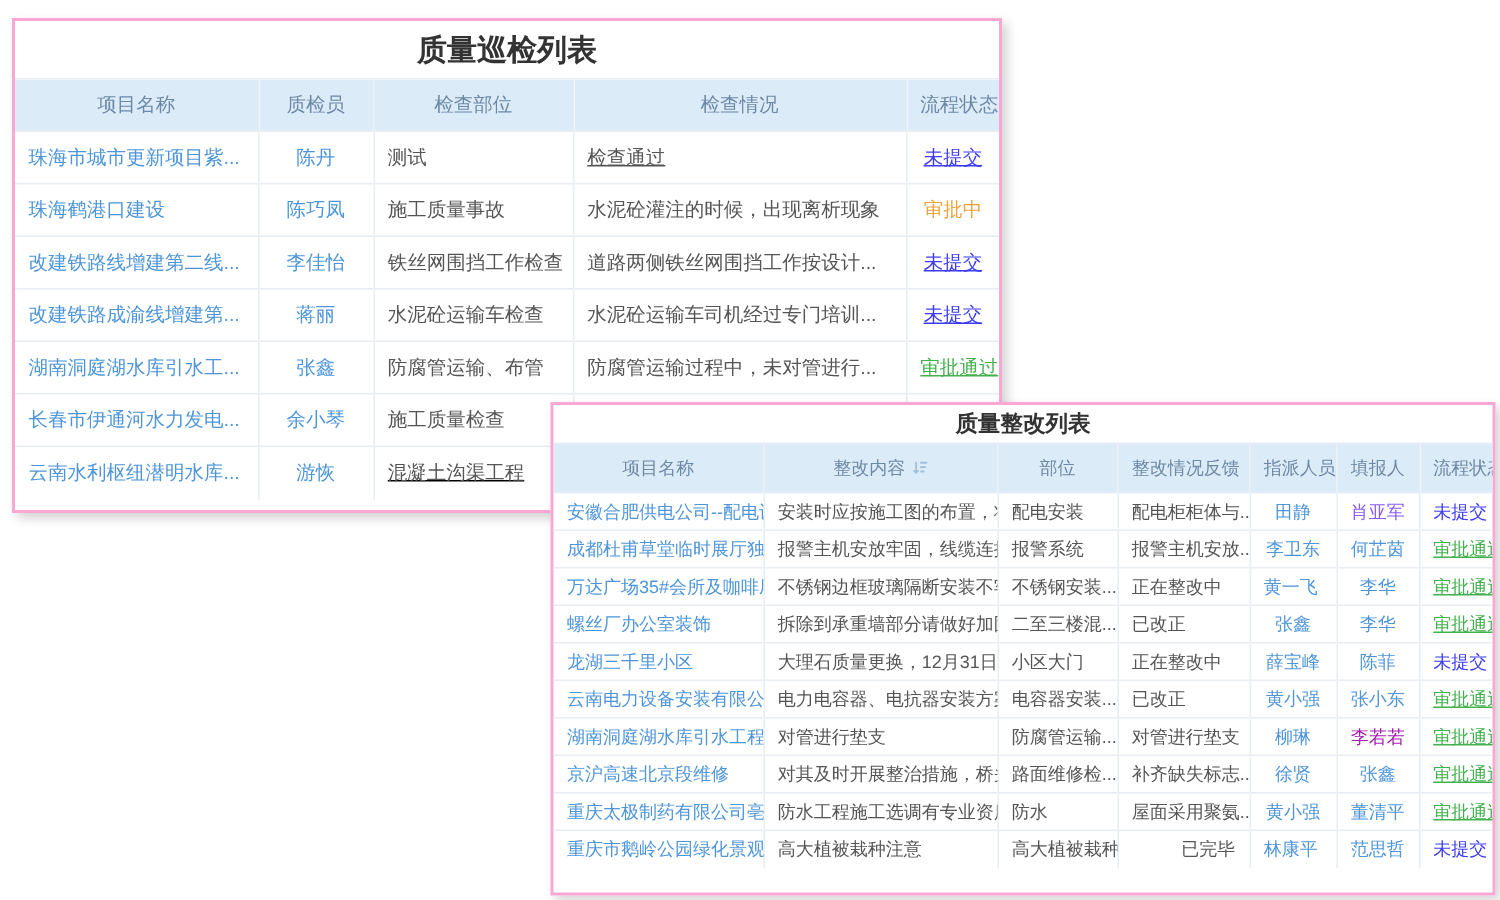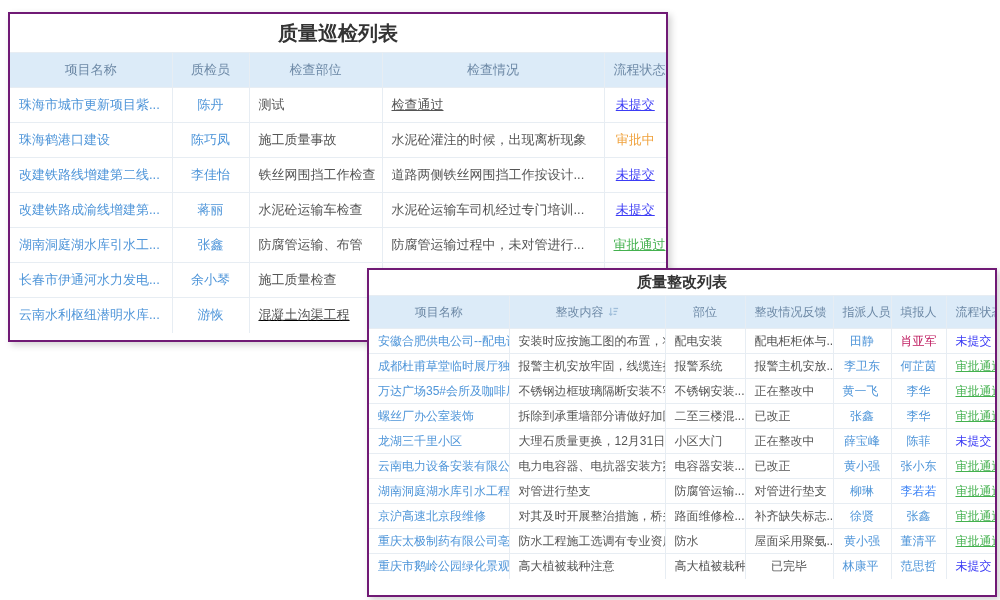--- a/index.html
+++ b/index.html
@@ -8,21 +8,21 @@
     width: 1000px;
     height: 600px;
     background: #ffffff;
     font-family: "Liberation Sans", "DejaVu Sans", sans-serif;
     overflow: hidden;
     position: relative;
   }
   .panel {
     position: absolute;
     background: #ffffff;
-    border: 2px solid #701a75;
+    border: 2px solid #f9a8d4;
     box-sizing: border-box;
     box-shadow: 3px 3px 7px rgba(0,0,0,0.18);
   }
   .panel-title {
     display: flex;
     align-items: center;
     justify-content: center;
     font-weight: bold;
     color: #333333;
   }
@@ -171,21 +171,21 @@
           <th><span>流程状态</span></th>
         </tr>
       </thead>
     <tbody id="t2-body">
         <tr>
           <td style="text-align: left;"><span class="cell-link" style="color: rgb(78, 149, 217);">安徽合肥供电公司--配电设备...</span></td>
           <td style="text-align: left;"><span class="cell-text">安装时应按施工图的布置，将...</span></td>
           <td style="text-align: left;"><span class="cell-text">配电安装</span></td>
           <td style="text-align: left;"><span class="cell-text">配电柜柜体与...</span></td>
           <td style="text-align: center;"><span class="cell-link" style="color: rgb(78, 149, 217);">田静</span></td>
-          <td style="text-align: center;"><span class="cell-link" style="color: #be185d;">肖亚军</span></td>
+          <td style="text-align: center;"><span class="cell-link" style="color: #8b5cf6;">肖亚军</span></td>
           <td style="text-align: center;"><span class="status st-unsubmitted" style="color: rgb(60, 60, 245);">未提交</span></td>
         </tr>
         <tr>
           <td style="text-align: left;"><span class="cell-link" style="color: rgb(78, 149, 217);">成都杜甫草堂临时展厅独立展...</span></td>
           <td style="text-align: left;"><span class="cell-text">报警主机安放牢固，线缆连接...</span></td>
           <td style="text-align: left;"><span class="cell-text">报警系统</span></td>
           <td style="text-align: left;"><span class="cell-text">报警主机安放...</span></td>
           <td style="text-align: center;"><span class="cell-link" style="color: rgb(78, 149, 217);">李卫东</span></td>
           <td style="text-align: center;"><span class="cell-link" style="color: rgb(78, 149, 217);">何芷茵</span></td>
           <td style="text-align: center;"><span class="status st-approved" style="color: rgb(68, 177, 79);">审批通过</span></td>
@@ -225,21 +225,21 @@
           <td style="text-align: center;"><span class="cell-link" style="color: rgb(78, 149, 217);">黄小强</span></td>
           <td style="text-align: center;"><span class="cell-link" style="color: rgb(78, 149, 217);">张小东</span></td>
           <td style="text-align: center;"><span class="status st-approved" style="color: rgb(68, 177, 79);">审批通过</span></td>
         </tr>
         <tr>
           <td style="text-align: left;"><span class="cell-link" style="color: rgb(78, 149, 217);">湖南洞庭湖水库引水工程施工I标</span></td>
           <td style="text-align: left;"><span class="cell-text">对管进行垫支</span></td>
           <td style="text-align: left;"><span class="cell-text">防腐管运输...</span></td>
           <td style="text-align: left;"><span class="cell-text">对管进行垫支</span></td>
           <td style="text-align: center;"><span class="cell-link" style="color: rgb(78, 149, 217);">柳琳</span></td>
-          <td style="text-align: center;"><span class="cell-link" style="color: #3b82f6;">李若若</span></td>
+          <td style="text-align: center;"><span class="cell-link" style="color: #a21caf;">李若若</span></td>
           <td style="text-align: center;"><span class="status st-approved" style="color: rgb(68, 177, 79);">审批通过</span></td>
         </tr>
         <tr>
           <td style="text-align: left;"><span class="cell-link" style="color: rgb(78, 149, 217);">京沪高速北京段维修</span></td>
           <td style="text-align: left;"><span class="cell-text">对其及时开展整治措施，桥头...</span></td>
           <td style="text-align: left;"><span class="cell-text">路面维修检...</span></td>
           <td style="text-align: left;"><span class="cell-text">补齐缺失标志...</span></td>
           <td style="text-align: center;"><span class="cell-link" style="color: rgb(78, 149, 217);">徐贤</span></td>
           <td style="text-align: center;"><span class="cell-link" style="color: rgb(78, 149, 217);">张鑫</span></td>
           <td style="text-align: center;"><span class="status st-approved" style="color: rgb(68, 177, 79);">审批通过</span></td>
@@ -250,20 +250,20 @@
           <td style="text-align: left;"><span class="cell-text">防水</span></td>
           <td style="text-align: left;"><span class="cell-text">屋面采用聚氨...</span></td>
           <td style="text-align: center;"><span class="cell-link" style="color: rgb(78, 149, 217);">黄小强</span></td>
           <td style="text-align: center;"><span class="cell-link" style="color: rgb(78, 149, 217);">董清平</span></td>
           <td style="text-align: center;"><span class="status st-approved" style="color: rgb(68, 177, 79);">审批通过</span></td>
         </tr>
         <tr>
           <td style="text-align: left;"><span class="cell-link" style="color: rgb(78, 149, 217);">重庆市鹅岭公园绿化景观提升...</span></td>
           <td style="text-align: left;"><span class="cell-text">高大植被栽种注意</span></td>
           <td style="text-align: left;"><span class="cell-text">高大植被栽种</span></td>
-          <td style="text-align: center;"><span class="cell-text">已完毕</span></td>
+          <td style="text-align: right;"><span class="cell-text">已完毕</span></td>
           <td style="text-align: left;"><span class="cell-link" style="color: rgb(78, 149, 217);">林康平</span></td>
           <td style="text-align: center;"><span class="cell-link" style="color: rgb(78, 149, 217);">范思哲</span></td>
           <td style="text-align: center;"><span class="status st-unsubmitted" style="color: rgb(60, 60, 245);">未提交</span></td>
         </tr>
       </tbody>
   </table>
 </div>
 
 </body></html>

